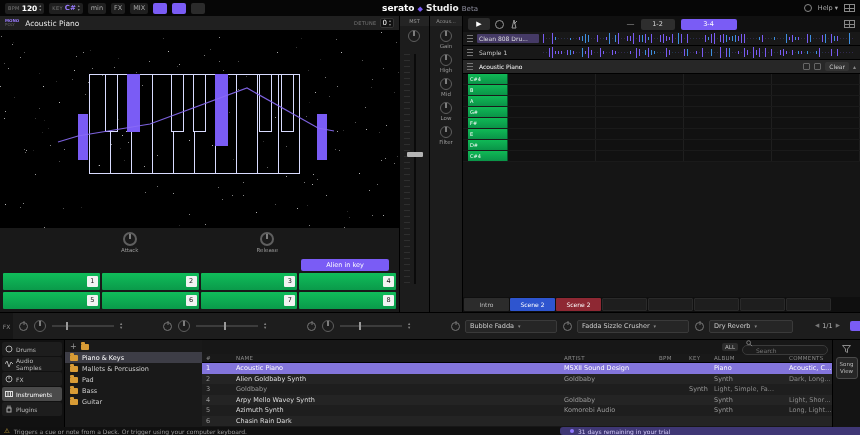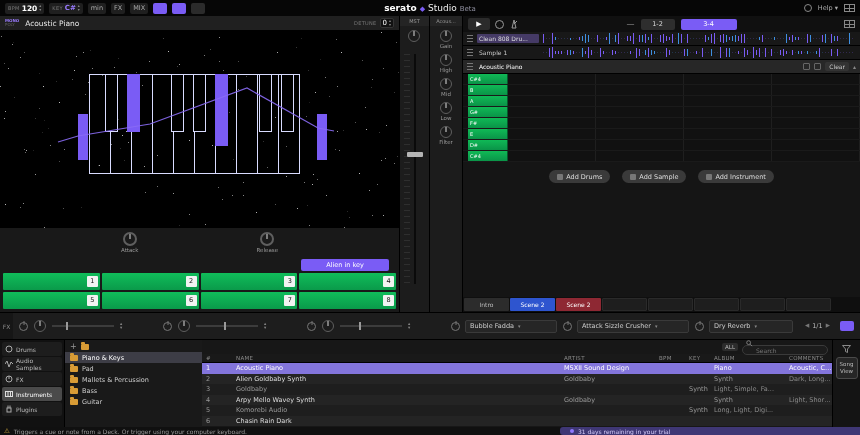--- a/index.html
+++ b/index.html
@@ -11,21 +11,21 @@
   #topbar{position:absolute;left:0;top:0;width:860px;height:16px;background:#060606;display:flex;align-items:center;gap:5px;padding:0 5px;font-size:6.5px;color:#aaa}
   .chip{background:#1f1f1f;border-radius:2px;padding:1px 3px;display:flex;align-items:center;gap:2px;height:11px}
   .chip b{color:#fff;font-size:7.5px;font-weight:bold}
   .tinylbl{font-size:5px;color:#777;letter-spacing:.3px}
   .keyval{color:#9a7bff;font-weight:bold;font-size:7px}
   .spin{display:inline-flex;flex-direction:column;font-size:4px;line-height:4px;color:#888}
   .sqbtn{width:14px;height:11px;border-radius:2px;background:#2b2b2b;flex:none}
   .sqbtn.purple{background:#7a5cf5}
   #logo{position:absolute;left:50%;transform:translateX(-50%);display:flex;align-items:baseline;gap:3px;font-size:9px;color:#fff}
   #logo .diamond{color:#7a5cf5;font-size:7px}
-  #logo .studio{font-weight:normal;color:#eee}
+  #logo .studio{font-weight:bold;color:#eee}
   #logo .beta{font-size:7px;color:#8f8f9f}
   #topbar-right{margin-left:auto;display:flex;align-items:center;gap:6px}
   .grid-icon{width:11px;height:8px;border:1px solid #888;background:linear-gradient(#888,#888) 50% 0/1px 100% no-repeat,linear-gradient(#888,#888) 0 50%/100% 1px no-repeat}
   .circ-icon{width:8px;height:8px;border:1px solid #888;border-radius:50%}
 
   
   #instrument{position:absolute;left:0;top:16px;width:400px;height:296px;background:#191919;border-right:1px solid #000}
   #mixer{position:absolute;left:400px;top:16px;width:62px;height:296px;background:#1c1c1c;display:flex}
   #arrange{position:absolute;left:462px;top:16px;width:398px;height:296px;background:#151515;border-left:1px solid #000}
 
@@ -121,21 +121,21 @@
   #fx-tag{width:13px;height:100%;background:#161616;color:#888;font-size:6px;display:flex;align-items:center;justify-content:center;flex:none}
   .fx-slot{width:138px;display:flex;align-items:center;gap:6px;flex:none}
   .pwr{width:9px;height:9px;border:1px solid #777;border-radius:50%;position:relative;flex:none}
   .pwr::after{content:"";position:absolute;left:50%;top:-2px;width:1px;height:4px;background:#777;transform:translateX(-50%)}
   .hslider{width:62px;height:2px;background:#3c3c3c;position:relative;flex:none}
   .hslider i{position:absolute;left:22%;top:-3px;width:2px;height:8px;background:#9a9a9a}
   .chev{display:flex;flex-direction:column;font-size:4.5px;line-height:4.5px;color:#888}
   .fx-sel{display:flex;align-items:center;gap:5px}
   .selbox{height:13px;background:#262626;border:1px solid #3a3a3a;border-radius:2px;display:flex;align-items:center;gap:4px;padding:0 4px;font-size:6.5px;color:#ccc;white-space:nowrap}
   .selbox .dd{color:#888;font-size:5px}
-  #pager{display:flex;gap:3px;font-size:6.5px;color:#bbb;margin-left:6px}
+  #pager{display:flex;gap:3px;font-size:6.5px;color:#bbb;margin-left:16px}
   #pager .arr{color:#777;font-size:5.5px}
   #fx-kbd{width:14px;height:10px;background:#7a5cf5;border-radius:2px;margin-left:4px;flex:none}
 
   
   #browser{position:absolute;left:0;top:340px;width:860px;height:87px;background:#171717}
   #b-sidebar{position:absolute;left:0;top:0;bottom:0;width:64px;background:#111;display:flex;flex-direction:column;gap:1px;padding:2px}
   .sb-item{height:14px;display:flex;align-items:center;gap:3px;padding:0 3px;font-size:6px;color:#bbb;background:#1d1d1d;border-radius:2px}
   .sb-item.active{background:#4a4a4a;color:#fff}
   .sb-item svg{flex:none}
   #b-cats{position:absolute;left:64px;top:0;bottom:0;width:138px;background:#191919;border-left:1px solid #000;padding-top:1px}
@@ -760,34 +760,20 @@
         <div class="note-row">
           <div class="note-block">D#</div>
           <div class="note-grid"></div>
         </div>
         <div class="note-row">
           <div class="note-block">C#4</div>
           <div class="note-grid"></div>
         </div>
       </div>
 
-    <div id="add-row">
-      <div class="add-btn">
-          <span class="add-ico"></span>
-          <span>Add Drums</span>
-        </div>
-      <div class="add-btn">
-          <span class="add-ico"></span>
-          <span>Add Sample</span>
-        </div>
-      <div class="add-btn">
-          <span class="add-ico"></span>
-          <span>Add Instrument</span>
-        </div>
-    </div>
 
     <div id="sceneRow">
         <div class="scene-tab" style="background: rgb(44, 44, 44); color: rgb(187, 187, 187);">Intro</div>
         <div class="scene-tab" style="background: rgb(46, 85, 207); color: rgb(255, 255, 255);">Scene 2</div>
         <div class="scene-tab" style="background: rgb(142, 40, 51); color: rgb(255, 255, 255);">Scene 2</div>
         <div class="scene-tab empty"></div>
         <div class="scene-tab empty"></div>
         <div class="scene-tab empty"></div>
         <div class="scene-tab empty"></div>
         <div class="scene-tab empty"></div>
@@ -834,21 +820,21 @@
     <div class="fx-sel">
       <span class="pwr"></span>
       <div class="selbox" style="width:92px">
           <span>Bubble Fadda</span>
           <span class="dd">▾</span>
         </div>
     </div>
     <div class="fx-sel">
       <span class="pwr"></span>
       <div class="selbox" style="width:112px">
-          <span>Attack Sizzle Crusher</span>
+          <span>Fadda Sizzle Crusher</span>
           <span class="dd">▾</span>
         </div>
     </div>
     <div class="fx-sel">
       <span class="pwr"></span>
       <div class="selbox" style="width:84px">
           <span>Dry Reverb</span>
           <span class="dd">▾</span>
         </div>
     </div>
@@ -905,25 +891,25 @@
         <span>+</span>
         <span class="folder"></span>
       </div>
       <div id="categoryList">
           <div class="cat-item active">
             <span class="folder"></span>
             <span>Piano &amp; Keys</span>
           </div>
           <div class="cat-item">
             <span class="folder"></span>
-            <span>Pad</span>
+            <span>Mallets &amp; Percussion</span>
           </div>
           <div class="cat-item">
             <span class="folder"></span>
-            <span>Mallets &amp; Percussion</span>
+            <span>Pad</span>
           </div>
           <div class="cat-item">
             <span class="folder"></span>
             <span>Bass</span>
           </div>
           <div class="cat-item">
             <span class="folder"></span>
             <span>Guitar</span>
           </div>
         </div>
@@ -980,20 +966,21 @@
             <span class="tcell c-num">4</span>
             <span class="tcell c-name">Arpy Mello Wavey Synth</span>
             <span class="tcell c-artist">Goldbaby</span>
             <span class="tcell c-bpm"></span>
             <span class="tcell c-key"></span>
             <span class="tcell c-album">Synth</span>
             <span class="tcell c-comments">Light, Short, Lay...</span>
           </div>
           <div class="trow tgrid odd">
             <span class="tcell c-num">5</span>
+            <span class="tcell c-name">Azimuth Synth</span>
             <span class="tcell c-artist">Komorebi Audio</span>
             <span class="tcell c-bpm"></span>
             <span class="tcell c-key"></span>
             <span class="tcell c-album">Synth</span>
             <span class="tcell c-comments">Long, Light, Digi...</span>
           </div>
           <div class="trow tgrid even">
             <span class="tcell c-num">6</span>
             <span class="tcell c-name">Chasin Rain Dark</span>
             <span class="tcell c-artist"></span>

